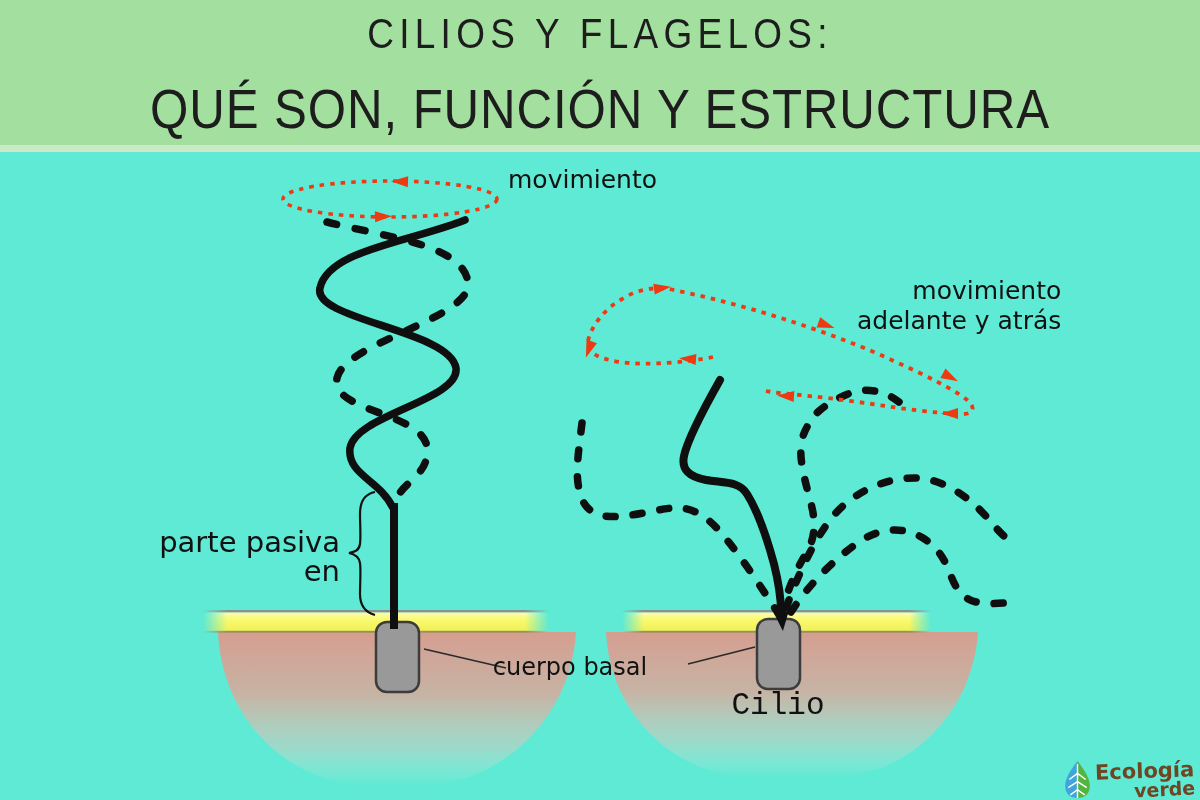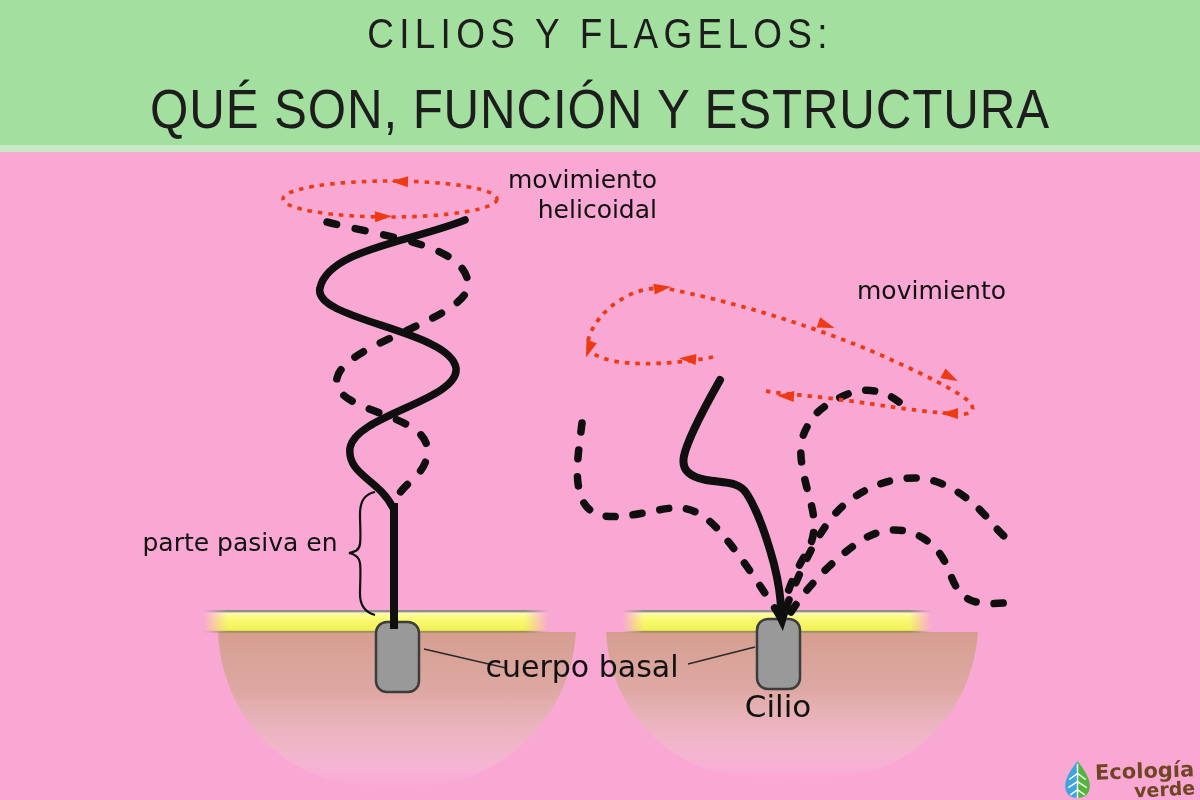--- a/index.html
+++ b/index.html
@@ -1,41 +1,41 @@
 <!DOCTYPE html>
 <html><head>
 <meta charset="utf-8">
 <style>
   html,body { margin:0; padding:0; background:#ffffff; }
   .stage {
-    position:relative; width:1200px; height:800px; background:#f9a8d4;
+    position:relative; width:1200px; height:800px; background:#5eead4;
     overflow:hidden; font-family:"DejaVu Sans", sans-serif;
   }
   
   .header { position:absolute; top:0; left:0; width:1200px; height:145px; background:#a3e09f; }
   .header-strip { position:absolute; top:145px; left:0; width:1200px; height:7px; background:#c9eac4; }
   .title-line {
     position:absolute; left:0; width:1200px; text-align:center;
     font-family:"Liberation Sans", sans-serif; color:#1d1d1d;
     transform:scaleX(0.88); transform-origin:600px 0;
     white-space:nowrap;
   }
   .title-1 { top:10px; font-size:42px; letter-spacing:6px; font-weight:400; }
   .title-2 { top:76px; font-size:56px; letter-spacing:1px; font-weight:400; }
   
   svg.art { position:absolute; top:0; left:0; }
   
   .lbl { position:absolute; color:#111; line-height:30px;text-align:right; }
   .lbl span { display:block; }
   .lbl-helicoidal { left:508px; top:165px; font-size:25px; }
   .lbl-adelante  { left:857px; top:276px; font-size:25px; }
-  .lbl-passive   { left:140px; top:528px; width:200px; text-align:center; font-size:25px; line-height:29px; }
-  .lbl-cuerpo    { left:432px; top:652px; width:300px; text-align:center; font-size:30px; }
+  .lbl-passive   { left:140px; top:528px; width:200px; font-size:29px; line-height:29px; }
+  .lbl-cuerpo    { left:420px; top:652px; width:300px; text-align:center; font-size:24px; }
   .lbl-flagelo   { left:243px; top:691px; width:300px; text-align:center; font-size:31px; }
-  .lbl-cilio     { left:628px; top:691px; width:300px; text-align:center; font-size:31px; }
+  .lbl-cilio     { left:628px; top:691px; width:300px; text-align:center; font-size:31px;font-family:Liberation Mono, monospace; }
   
   .logo { position:absolute; left:1060px; top:753px; width:140px; height:47px; }
   .logo svg { position:absolute; left:4px; top:7px; }
   .logo-line { position:absolute; font-weight:700; color:#6f4523; font-family:"DejaVu Sans", sans-serif; white-space:nowrap; }
   .logo-1 { left:35px; top:6px; font-size:21px; transform:rotate(-2deg); }
   .logo-2 { left:74px; top:25px; font-size:19px; transform:rotate(-3deg); }
 </style>
 </head>
 <body>
 
@@ -136,25 +136,25 @@
       <use href="#redArrow" fill="#ee3a12" transform="translate(950,377) rotate(28)"></use>
       <use href="#redArrow" fill="#ee3a12" transform="translate(950,413.5) rotate(180)"></use>
       <use href="#redArrow" fill="#ee3a12" transform="translate(786,396) rotate(183)"></use>
       <use href="#redArrow" fill="#ee3a12" transform="translate(688,359) rotate(184)"></use>
       <use href="#redArrow" fill="#ee3a12" transform="translate(589,349) rotate(110)"></use>
     </g>
   </svg>
 
   <div class="lbl lbl-helicoidal">
     <span>movimiento</span>
-    <span>helicoidal</span>
   </div>
 
   <div class="lbl lbl-adelante">
     <span>movimiento</span>
+    <span>adelante y atrás</span>
   </div>
 
   <div class="lbl lbl-passive">
     <span>parte pasiva en</span>
   </div>
 
   <div class="lbl lbl-cuerpo">cuerpo basal</div>
   <div class="lbl lbl-cilio">Cilio</div>
 
   <div class="logo">

